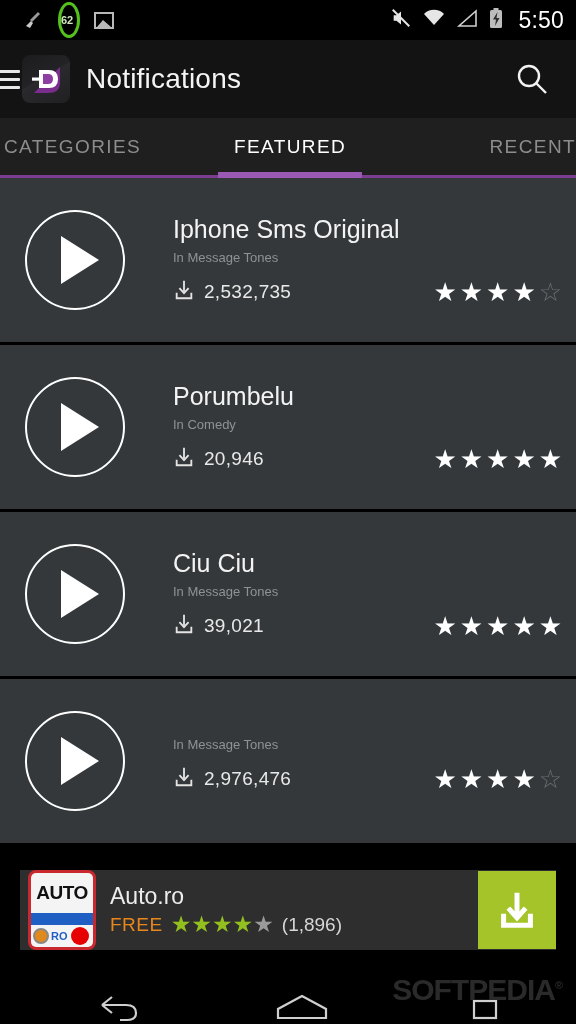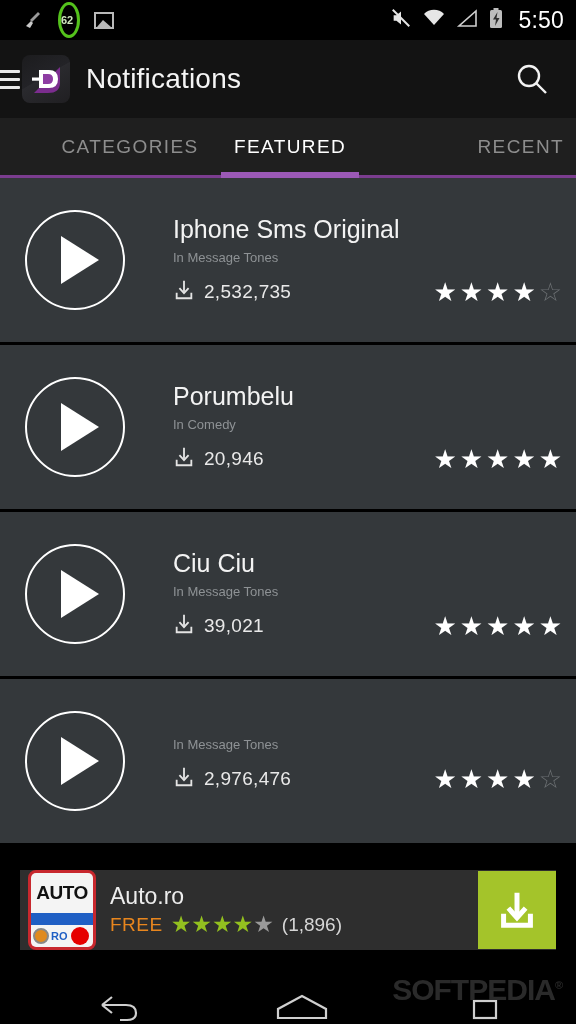--- a/index.html
+++ b/index.html
@@ -63,22 +63,22 @@
 
   
   .tabbar{
     height:60px;background:#1f1f1f;display:flex;position:relative;
     border-bottom:3px solid #7b3d8f;
   }
   .tab{
     flex:1;display:flex;align-items:center;justify-content:center;
     font-size:19px;letter-spacing:1.4px;color:#8d8d8d;position:relative;
   }
-  .tab.first{justify-content:flex-end;padding-left:16px;}
-  .tab.last{justify-content:flex-end;padding-right:12px;}
+  .tab.first{justify-content:flex-start;padding-left:4px;}
+  .tab.last{justify-content:flex-end;padding-right:0px;}
   .tab.active{color:#ffffff;}
   .tab.active:after{
     content:"";position:absolute;left:12%;right:12%;bottom:-3px;height:6px;
     background:#9b59b6;
   }
 
   
   .list{background:#000;}
   .row{
     height:164px;background:#34383b;display:flex;align-items:center;

